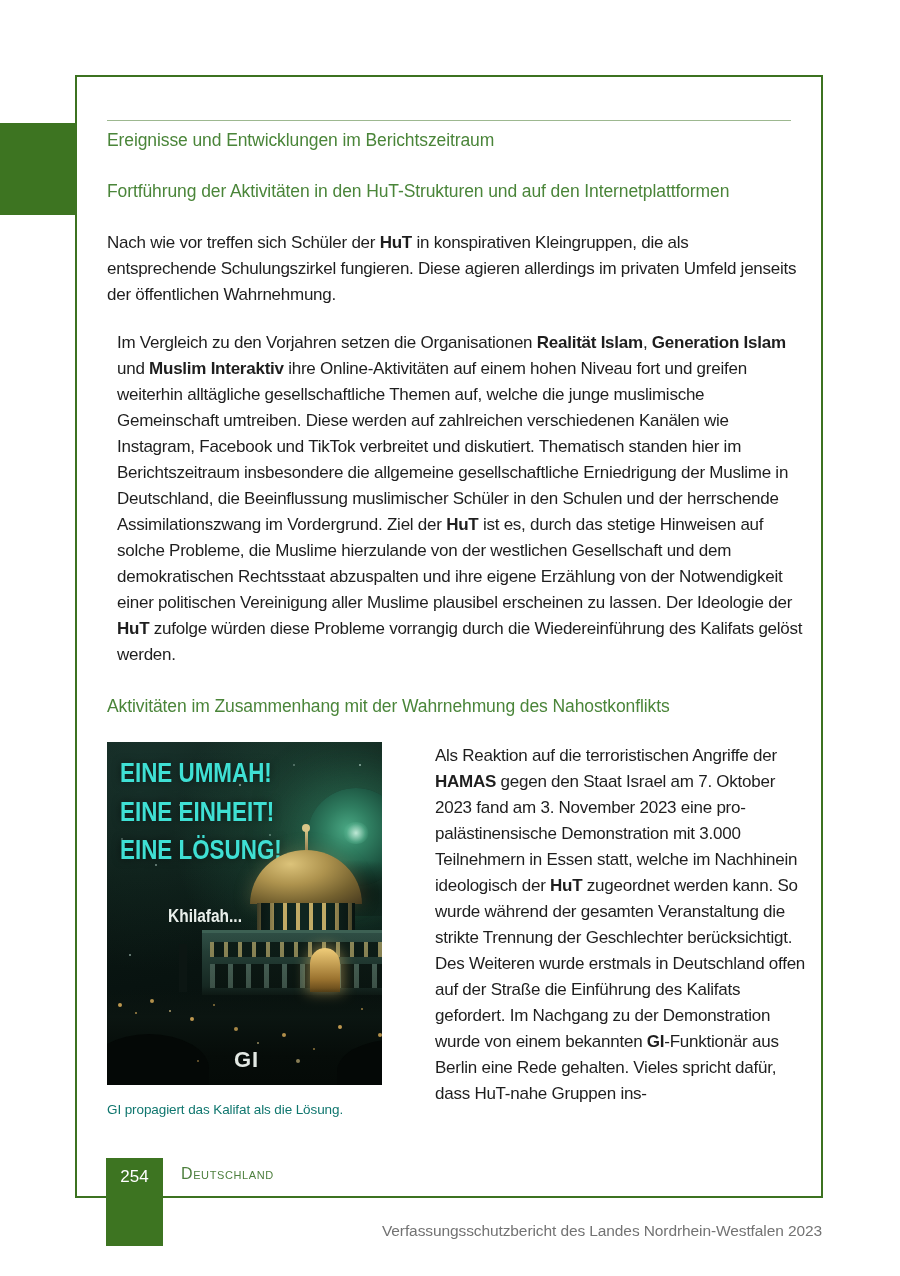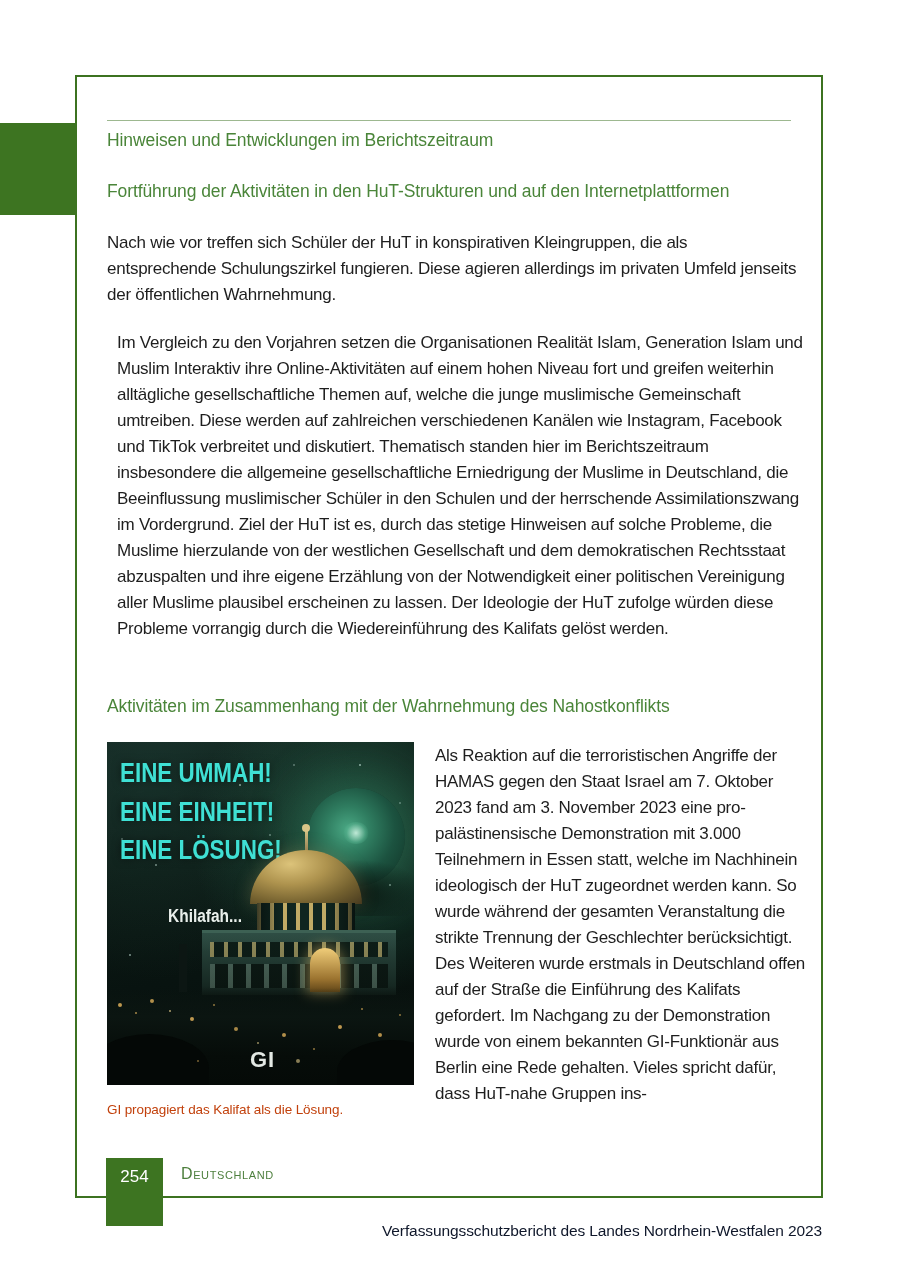--- a/index.html
+++ b/index.html
@@ -16,24 +16,24 @@
   
   .green-h{color:#4a8539;font-size:17.5px;line-height:22px;letter-spacing:-0.1px;}
   .kicker{left:107px;top:129px;}
   .sub1{left:107px;top:180px;}
   .sub2{left:107px;top:695px;}
   
   .body-text{font-size:17px;line-height:26px;letter-spacing:-0.25px;color:#1e1e1e;text-align:left;}
   .p1{left:107px;top:230px;width:692px;}
   .p2{left:117px;top:330px;width:692px;}
   .col{left:435px;top:743px;width:372px;}
-  .b{font-weight:400;}
+  .b{font-weight:700;}
   
   .poster{
-    left:107px;top:742px;width:307px;height:343px;overflow:hidden;
+    left:107px;top:742px;width:275px;height:343px;overflow:hidden;
     background:
       radial-gradient(circle at 80% 27%, rgba(58,150,112,0.38), rgba(0,0,0,0) 46%),
       radial-gradient(circle at 15% 10%, rgba(35,80,70,0.35), rgba(0,0,0,0) 50%),
       linear-gradient(168deg,#13231e 0%,#0c1914 35%,#081310 62%,#070d0a 100%);
   }
   .planet{left:200px;top:46px;width:98px;height:98px;border-radius:50%;
     background:radial-gradient(circle at 42% 42%,#4aa884 0%,#2f7d60 28%,#1c5340 58%,#0f2f23 100%);
     box-shadow:0 0 46px 14px rgba(52,140,104,0.40);}
   .planet-spot{left:236px;top:80px;width:26px;height:22px;border-radius:50%;
     background:radial-gradient(circle,#bfe9d6 0%,rgba(90,180,145,0.5) 55%,rgba(0,0,0,0) 75%);}
@@ -84,36 +84,36 @@
       44px 258px 0 1px rgba(235,185,95,.75), 62px 268px 0 0 rgba(245,220,150,.7),
       84px 276px 0 1px rgba(235,185,95,.8), 106px 262px 0 0 rgba(235,185,95,.6),
       128px 286px 0 1px rgba(235,185,95,.7), 150px 300px 0 0 rgba(245,220,150,.6),
       176px 292px 0 1px rgba(235,185,95,.75), 206px 306px 0 0 rgba(235,185,95,.6),
       232px 284px 0 1px rgba(235,185,95,.8), 254px 266px 0 0 rgba(235,185,95,.65),
       272px 292px 0 1px rgba(235,185,95,.75), 292px 272px 0 0 rgba(235,185,95,.6),
       190px 318px 0 1px rgba(245,220,150,.55), 90px 318px 0 0 rgba(235,185,95,.5);}
   .gi-logo{left:50%;top:305px;transform:translateX(-42%);color:#e3e9e4;
     font-size:22px;font-weight:700;letter-spacing:1px;}
   
-  .caption{left:107px;top:1102px;font-size:13.5px;color:#c2410c;letter-spacing:-0.1px;}
+  .caption{left:107px;top:1102px;font-size:13.5px;color:#0f766e;letter-spacing:-0.1px;}
   
-  .page-number-box{left:106px;top:1158px;width:57px;height:68px;background:#3d7421;
+  .page-number-box{left:106px;top:1158px;width:57px;height:88px;background:#3d7421;
     color:#ffffff;font-size:17px;text-align:center;line-height:38px;}
   .chapter-label{left:181px;top:1162px;color:#4d7f3d;font-size:16px;
     font-variant:small-caps;letter-spacing:0.6px;line-height:24px;}
-  .report-title{right:78px;top:1222px;color:#0f172a;font-size:15.5px;letter-spacing:-0.1px;}
+  .report-title{right:78px;top:1222px;color:#737373;font-size:15.5px;letter-spacing:-0.1px;}
 </style>
 </head>
 <body>
 
 <div class="abs page-frame"></div>
 <div class="abs section-tab"></div>
 <div class="abs section-rule"></div>
 
-<div class="abs green-h kicker">Hinweisen und Entwicklungen im Berichtszeitraum</div>
+<div class="abs green-h kicker">Ereignisse und Entwicklungen im Berichtszeitraum</div>
 <div class="abs green-h sub1">Fortführung der Aktivitäten in den HuT-Strukturen und auf den Internetplattformen</div>
 
 <div class="abs body-text p1"><span>Nach wie vor treffen sich Schüler der </span><span class="b">HuT</span><span> in konspirativen Kleingruppen, die als entsprechende Schulungszirkel fungieren. Diese agieren allerdings im privaten Umfeld jenseits der öffentlichen Wahrnehmung.</span></div>
 <div class="abs body-text p2"><span>Im Vergleich zu den Vorjahren setzen die Organisationen </span><span class="b">Realität Islam</span><span>, </span><span class="b">Generation Islam</span><span> und </span><span class="b">Muslim Interaktiv</span><span> ihre Online-Aktivitäten auf einem hohen Niveau fort und greifen weiterhin alltägliche gesellschaftliche Themen auf, welche die junge muslimische Gemeinschaft umtreiben. Diese werden auf zahlreichen verschiedenen Kanälen wie Instagram, Facebook und TikTok verbreitet und diskutiert. Thematisch standen hier im Berichtszeitraum insbesondere die allgemeine gesellschaftliche Erniedrigung der Muslime in Deutschland, die Beeinflussung muslimischer Schüler in den Schulen und der herrschende Assimilationszwang im Vordergrund. Ziel der </span><span class="b">HuT</span><span> ist es, durch das stetige Hinweisen auf solche Probleme, die Muslime hierzulande von der westlichen Gesellschaft und dem demokratischen Rechtsstaat abzuspalten und ihre eigene Erzählung von der Notwendigkeit einer politischen Vereinigung aller Muslime plausibel erscheinen zu lassen. Der Ideologie der </span><span class="b">HuT</span><span> zufolge würden diese Probleme vorrangig durch die Wiedereinführung des Kalifats gelöst werden.</span></div>
 
 <div class="abs green-h sub2">Aktivitäten im Zusammenhang mit der Wahrnehmung des Nahostkonflikts</div>
 
 <div class="abs poster">
   <div class="abs planet"></div>
   <div class="abs planet-spot"></div>

